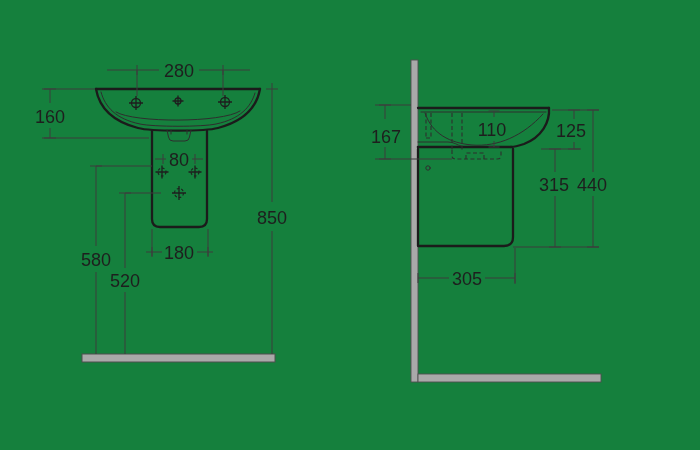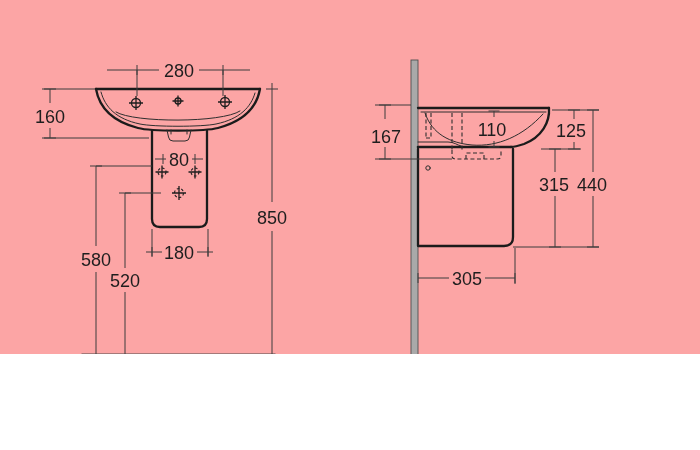--- a/index.html
+++ b/index.html
@@ -2,22 +2,22 @@
 <html><head>
 <meta charset="utf-8">
 <style>
   html, body {
     margin: 0;
     padding: 0;
     background: #ffffff;
   }
   .page {
     width: 700px;
-    height: 354px;
-    background: #fca5a5;
+    height: 450px;
+    background: #15803d;
     position: relative;
     overflow: hidden;
     font-family: "Liberation Sans", sans-serif;
   }
   svg text {
     font-family: "Liberation Sans", sans-serif;
     font-size: 18px;
     fill: #1e1e1e;
   }
   .outline {

